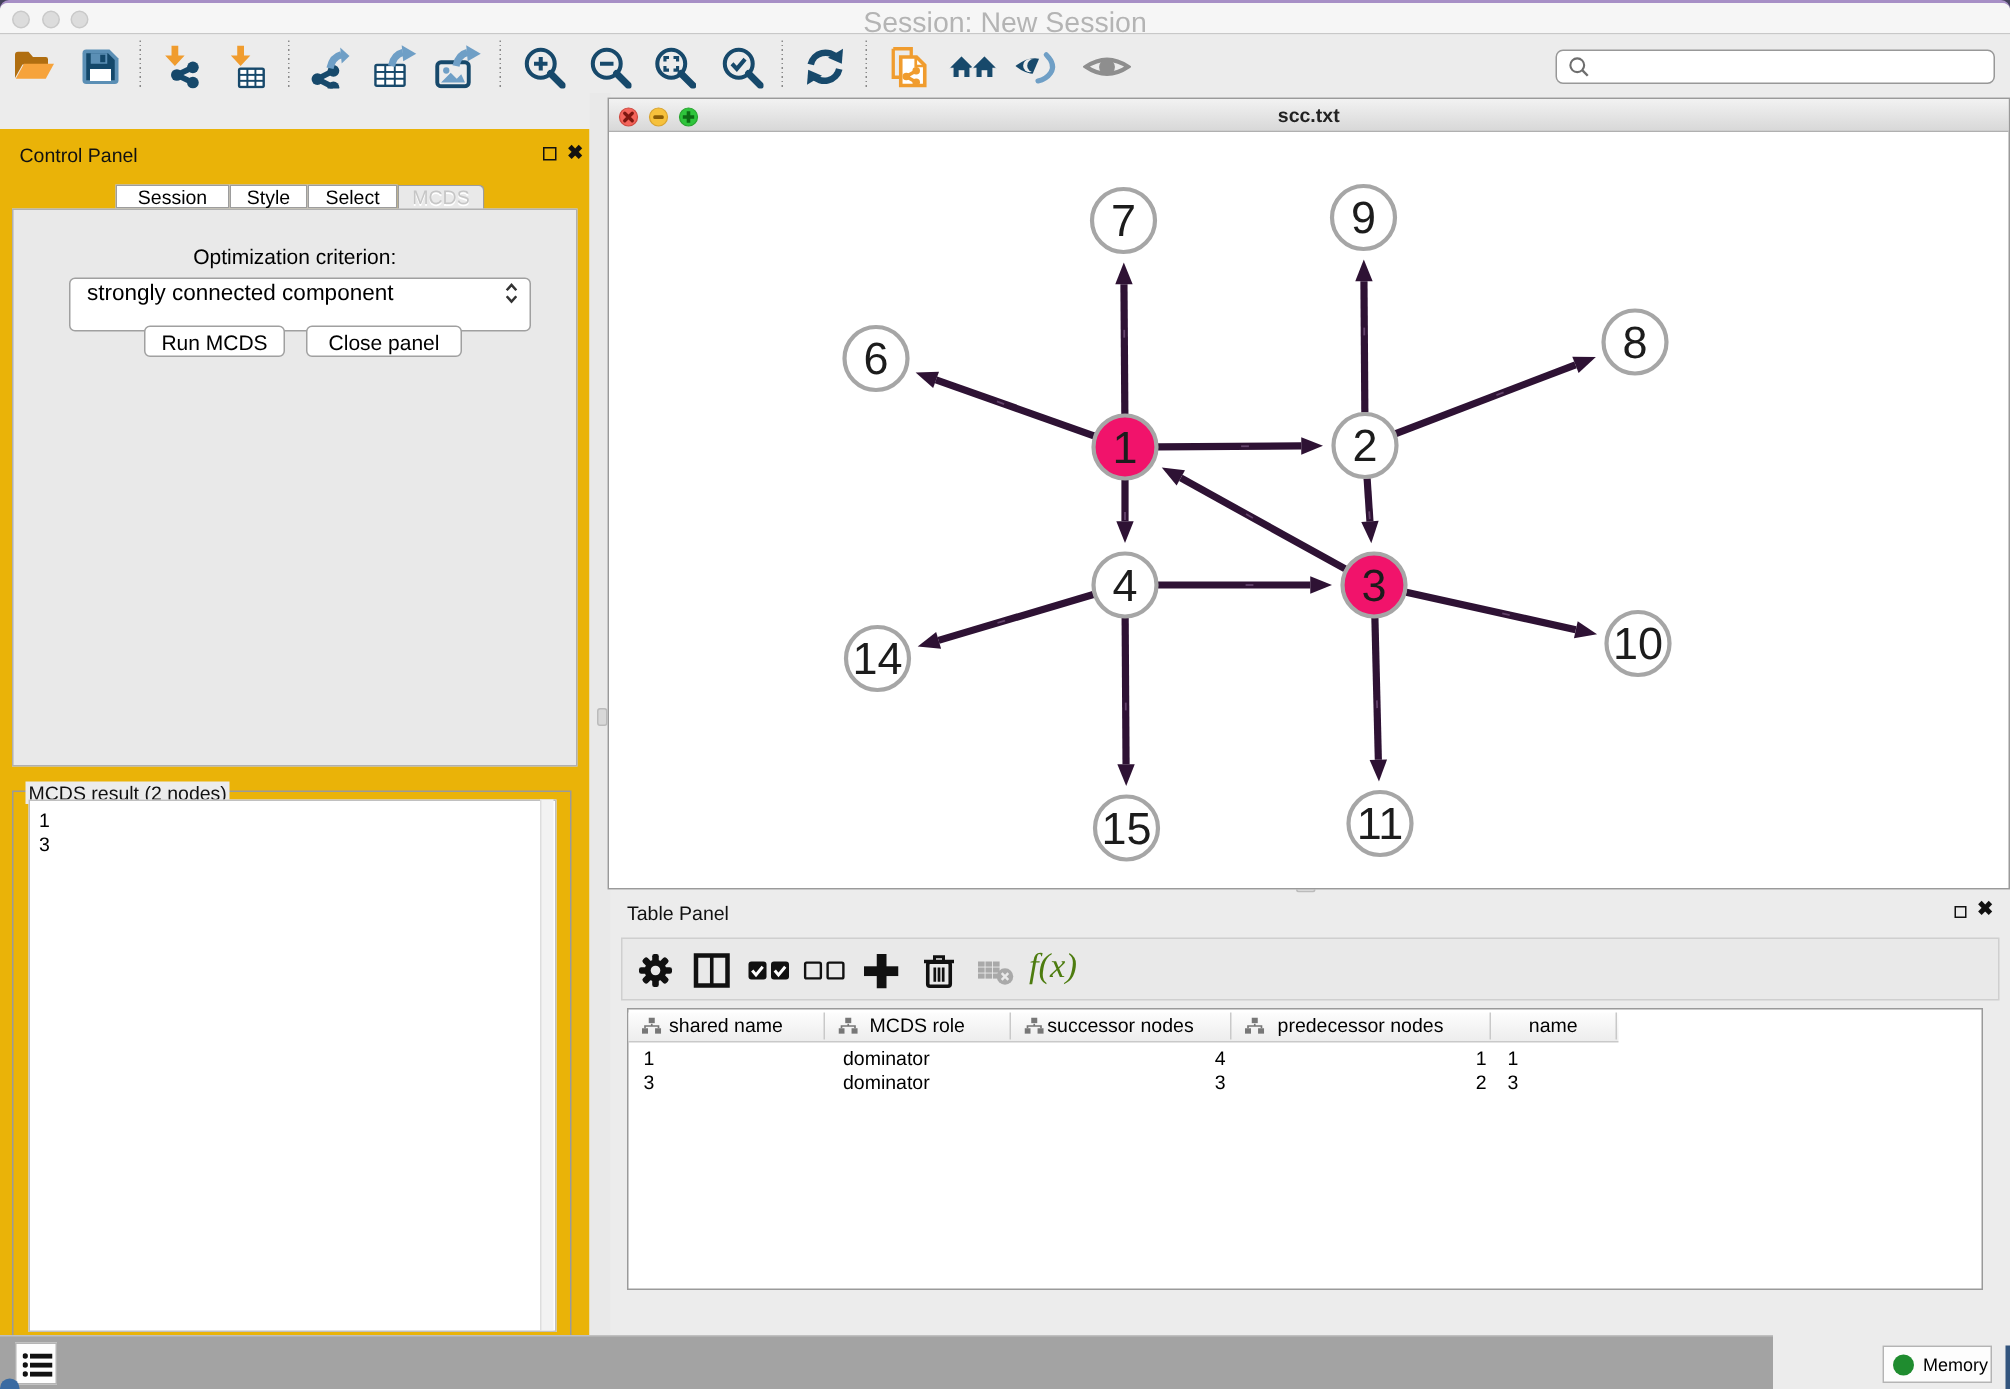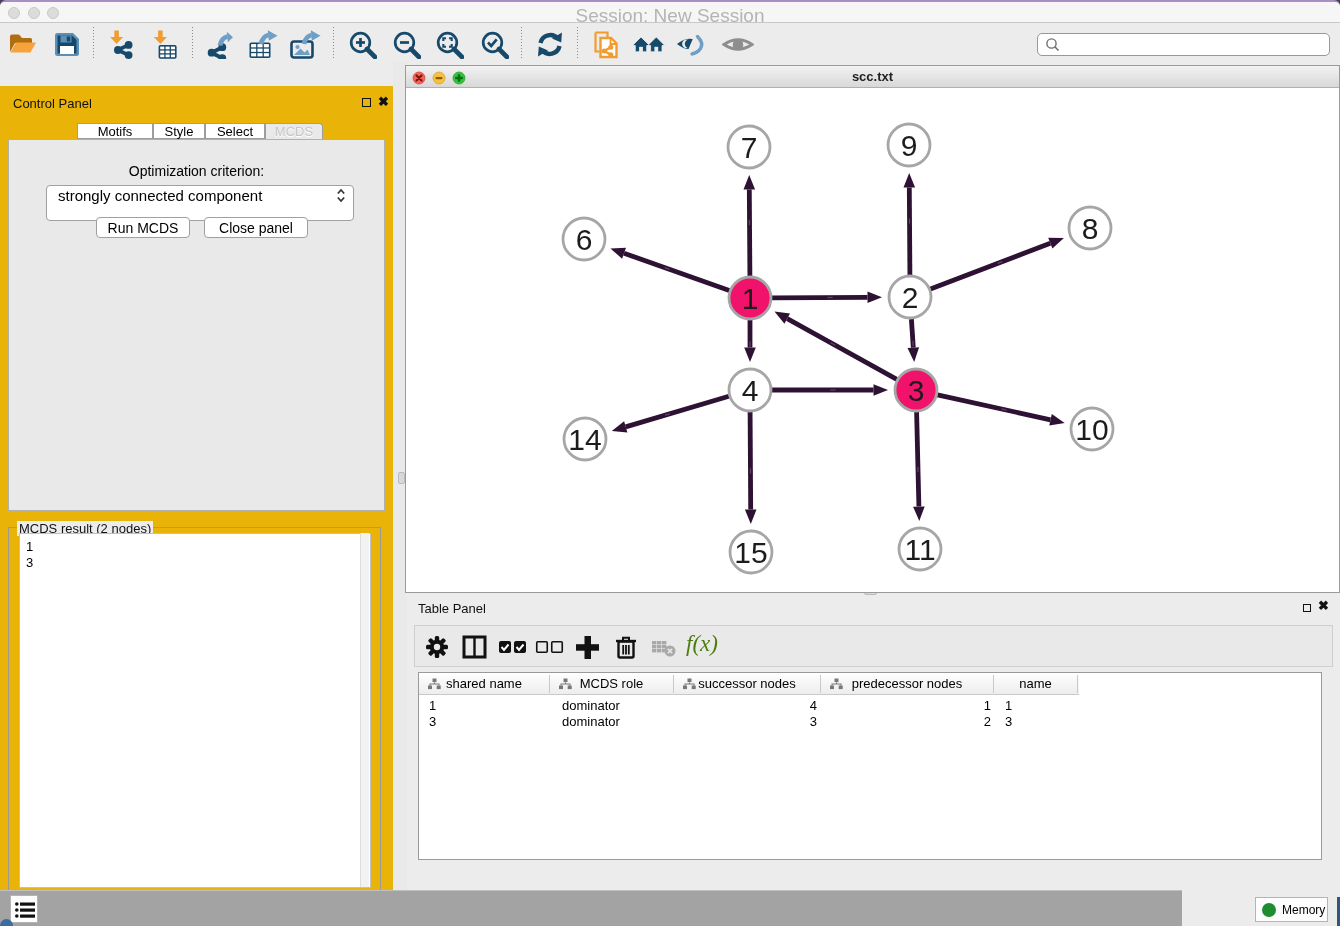--- a/index.html
+++ b/index.html
@@ -219,21 +219,21 @@
           <circle cx="6.5" cy="6.5" r="4.6" fill="none" stroke="#6e6e6e" stroke-width="1.4"></circle>
           <line x1="9.8" y1="9.8" x2="13.5" y2="13.5" stroke="#6e6e6e" stroke-width="1.6"></line>
         </svg>
       </div>
 </div>
   <div class="cpanel">
     <div class="phead" style="position:absolute;left:13px;top:10px;">Control Panel</div>
     <div style="position:absolute;left:362px;top:12px;width:9px;height:9px;border:1.5px solid #111;"></div>
     <div style="position:absolute;left:378px;top:8px;font-size:13px;font-weight:bold;color:#111;">✖</div>
     <div class="cp-tabs">
-      <div class="tab" style="left:77px;width:76px;">Motifs</div>
+      <div class="tab" style="left:77px;width:76px;">Session</div>
       <div class="tab" style="left:153px;width:52px;">Style</div>
       <div class="tab" style="left:205px;width:60px;">Select</div>
       <div class="tab disabled-text" style="left:265px;width:58px;background:#e9e9e9;border-bottom:none;height:17px;border-radius:0 4px 0 0;">MCDS</div>
     </div>
     <div class="cp-body">
       <div style="position:absolute;top:23px;width:100%;text-align:center;font-size:14px;">Optimization criterion:</div>
       <div class="btn" style="left:37px;top:45px;width:308px;height:36px;text-align:left;line-height:19px;padding-left:11px;font-size:15px;">strongly connected component
         <svg width="10" height="15" viewBox="0 0 10 15" style="position:absolute;right:7px;top:2px;">
             <path d="M1.8 5.5 L5 2 L8.2 5.5" fill="none" stroke="#333" stroke-width="1.7"></path>
             <path d="M1.8 9.5 L5 13 L8.2 9.5" fill="none" stroke="#333" stroke-width="1.7"></path>

